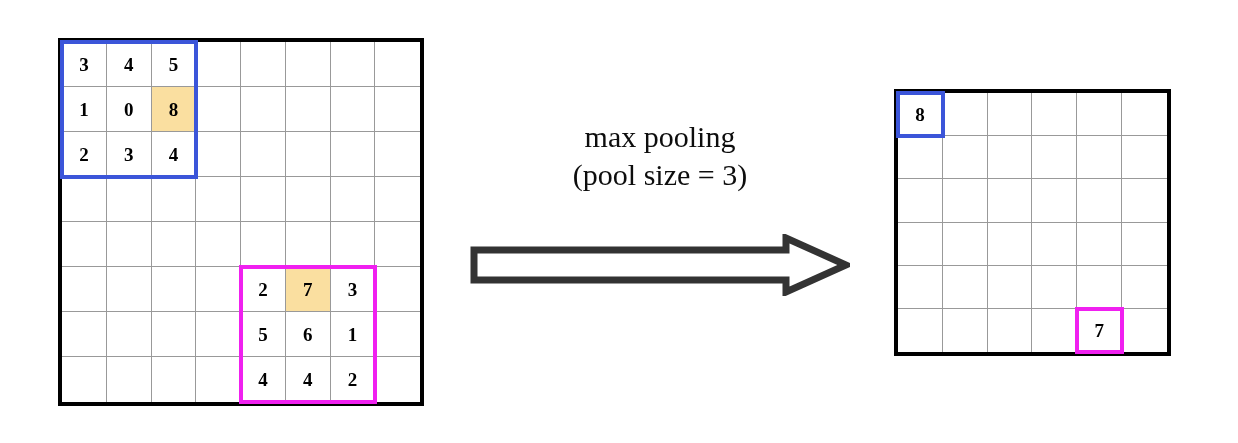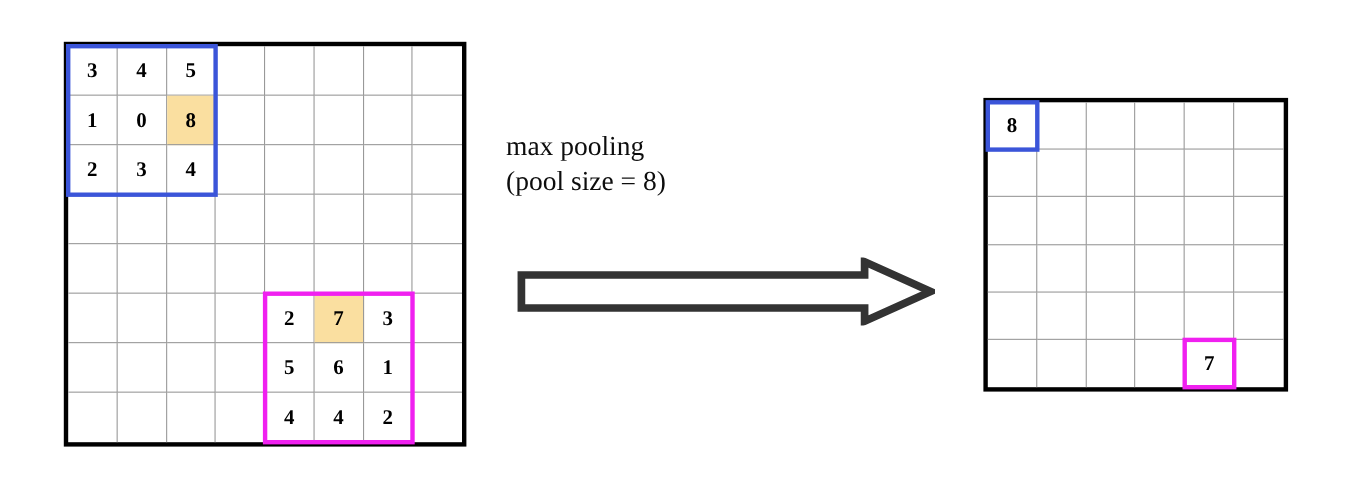--- a/index.html
+++ b/index.html
@@ -51,22 +51,23 @@
     box-sizing: border-box;
     pointer-events: none;
     background: transparent;
   }
   .sel-blue  { border: 4px solid #3B55D9; }
   .sel-pink  { border: 4px solid #F020F0; }
 
   
   .label {
     position: absolute;
+    text-align: center;
     color: #0d0d0d;
-    font-size: 25px;
+    font-size: 30px;
     line-height: 1.28;
     white-space: nowrap;
     font-family: "Liberation Serif", "DejaVu Serif", serif;
   }
 
   
   .arrow {
     position: absolute;
   }
 </style>
@@ -143,21 +144,21 @@
         <div class="cell last-col last-row"></div>
       </div>
   </div>
   <div id="input-overlays">
       <div class="sel sel-blue" style="left: 60px; top: 40px; width: 138.25px; height: 139px;"></div>
       <div class="sel sel-pink" style="left: 239px; top: 265px; width: 138.25px; height: 139px;"></div>
     </div>
 
   <div class="label" style="left:460px; top:118px; width:400px;">
     <div>max pooling</div>
-    <div>(pool size = 8)</div>
+    <div>(pool size = 3)</div>
   </div>
 
   <div class="arrow" style="left:470px; top:234px; width:380px; height:62px;">
     <svg width="380" height="62" viewBox="0 0 380 62" xmlns="http://www.w3.org/2000/svg">
       <polygon points="4,16 316,16 316,4 376,31 316,58 316,46 4,46" fill="#ffffff" stroke="#333333" stroke-width="7" stroke-linejoin="miter"></polygon>
     </svg>
   </div>
 
   <div class="grid" id="output-grid" style="left:894px; top:89px; width:277px; height:267px;">
     <div class="grid-inner" id="output-grid-inner" style="grid-template-columns: repeat(6, 1fr); grid-template-rows: repeat(6, 1fr);">

